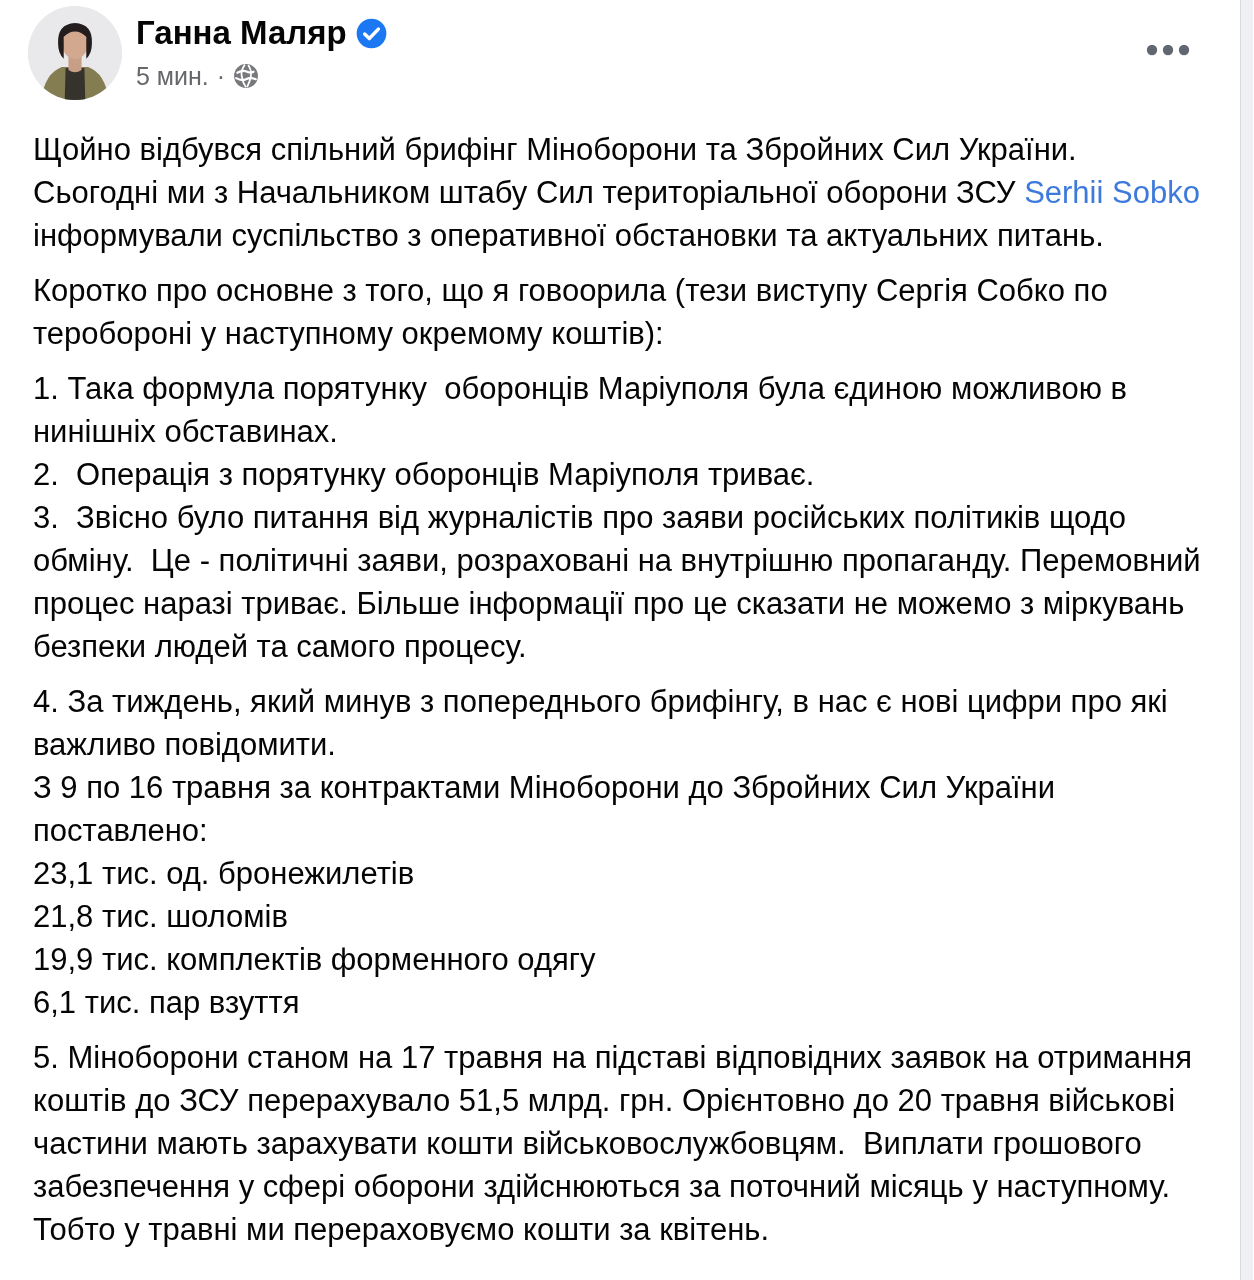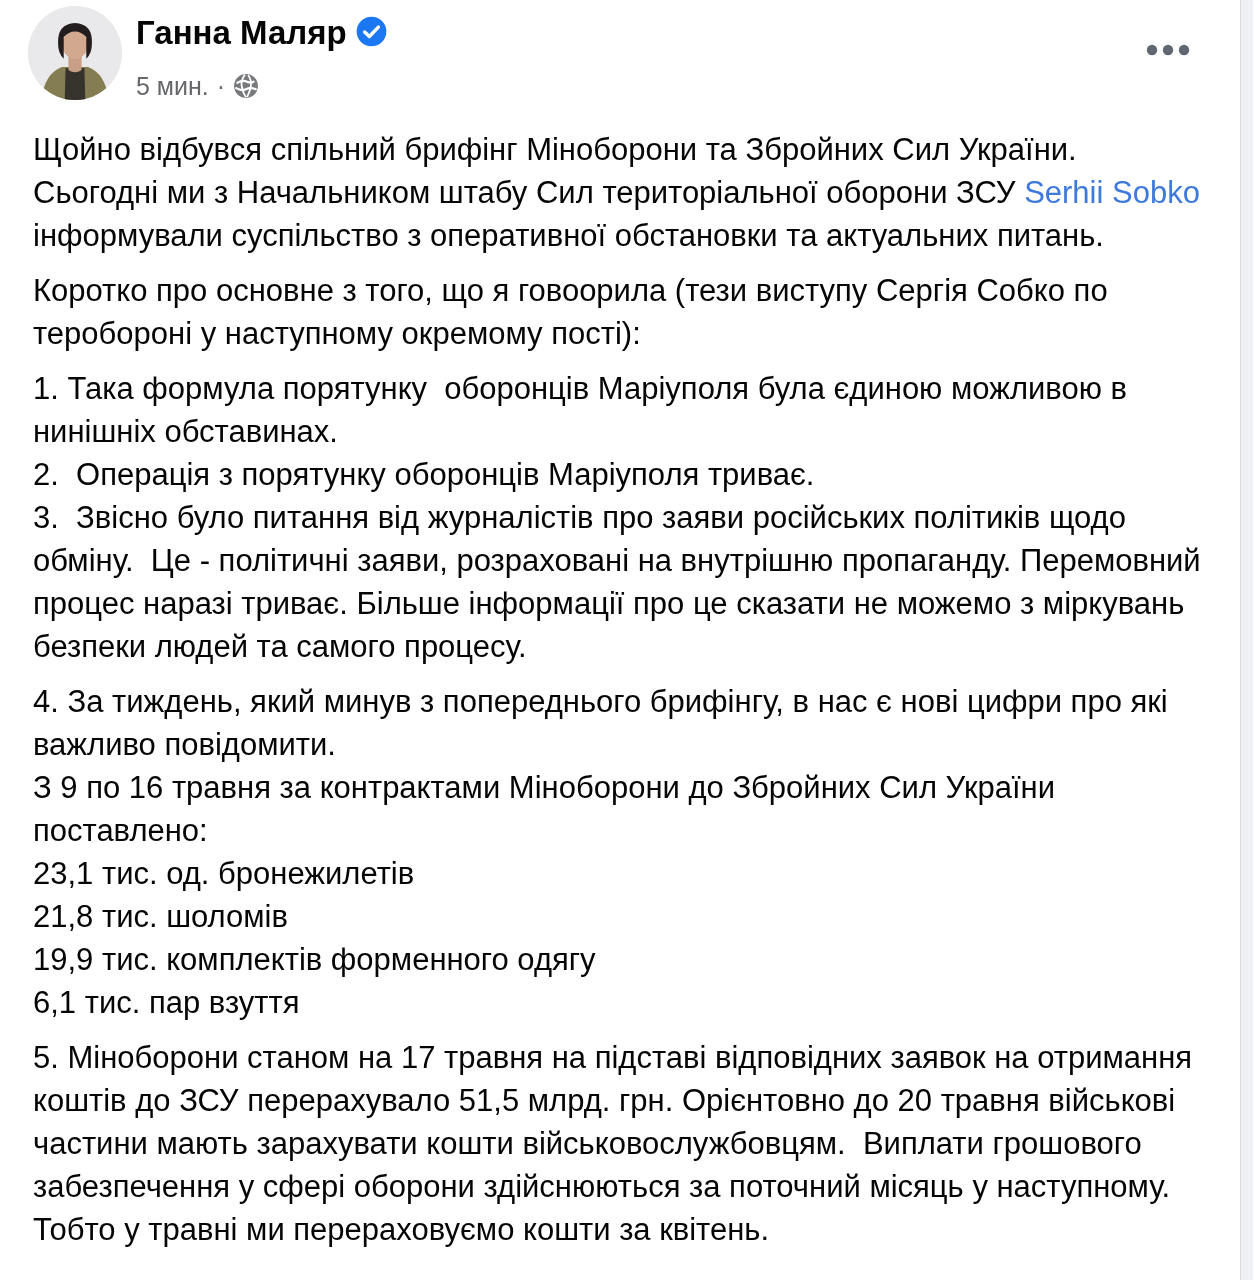--- a/index.html
+++ b/index.html
@@ -32,29 +32,29 @@
   .avatar {
     position: absolute; left: 28px; top: 6px;
     width: 94px; height: 94px;
     border-radius: 50%;
     overflow: hidden;
     background: #e9e9eb;
     cursor: pointer;
   }
   .avatar svg { width: 100%; height: 100%; display: block; }
   .header-text { margin-left: 108px; padding-top: 8px; }
-  .name-row { display: flex; gap: 9px; }
+  .name-row { display: flex; align-items: center; gap: 9px; }
   .author-name {
     font-size: 33px; font-weight: bold; color: #050505;
     line-height: 1.15; cursor: pointer;
   }
   .verified { width: 31px; height: 31px; display: inline-block; margin-top: 2px; }
   .verified svg { width: 31px; height: 31px; display: block; }
   .meta-row {
-    margin-top: 20px;
+    margin-top: 10px;
     display: flex; align-items: center; gap: 8px;
     color: #65676b; font-size: 25px;
   }
   .meta-row .timestamp { cursor: pointer; }
   .meta-row .meta-dot { font-size: 25px; line-height: 1; }
   .globe { width: 26px; height: 26px; display: inline-block; }
   .globe svg { width: 26px; height: 26px; display: block; }
   .more-button {
     position: absolute; right: 44px; top: 26px;
     width: 56px; height: 48px;
@@ -134,21 +134,21 @@
           <circle cx="6" cy="6" r="5.2" fill="#606770"></circle>
           <circle cx="22" cy="6" r="5.2" fill="#606770"></circle>
           <circle cx="38" cy="6" r="5.2" fill="#606770"></circle>
         </svg>
       </button>
     </div>
 
     <div class="post-body">
       <p><span>Щойно відбувся спільний брифінг Міноборони та Збройних Сил України. Сьогодні ми з Начальником штабу Сил територіальної оборони ЗСУ </span><a class="profile-link">Serhii Sobko</a><span>  інформували суспільство з оперативної обстановки та актуальних питань.</span></p>
 
-      <p>Коротко про основне з того, що я говоорила (тези виступу Сергія Собко по теробороні у наступному окремому пості):</p>
+      <p>Коротко про основне з того, що я говоорила (тези виступу Сергія Собко по теробороні у наступному окремому коштів):</p>
 
       <p>1. Така формула порятунку  оборонців Маріуполя була єдиною можливою в нинішніх обставинах.
 2.  Операція з порятунку оборонців Маріуполя триває.
 3.  Звісно було питання від журналістів про заяви російських політиків щодо обміну.  Це - політичні заяви, розраховані на внутрішню пропаганду. Перемовний процес наразі триває. Більше інформації про це сказати не можемо з міркувань безпеки людей та самого процесу.</p>
 
       <p>4. За тиждень, який минув з попереднього брифінгу, в нас є нові цифри про які важливо повідомити.
 З 9 по 16 травня за контрактами Міноборони до Збройних Сил України поставлено:
 23,1 тис. од. бронежилетів
 21,8 тис. шоломів
 19,9 тис. комплектів форменного одягу

